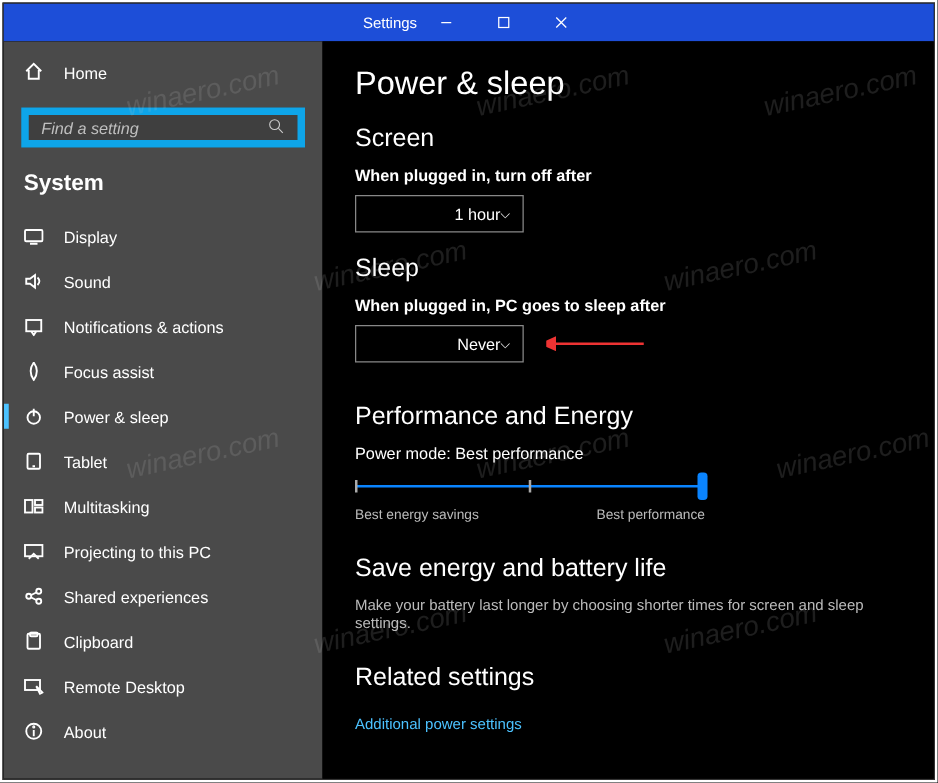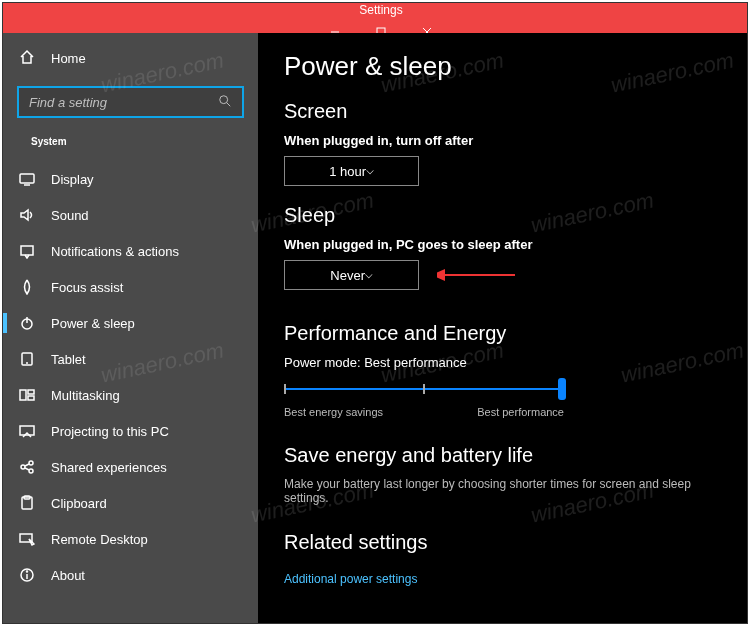--- a/index.html
+++ b/index.html
@@ -1,39 +1,39 @@
 <!DOCTYPE html>
 <html><head>
 <meta charset="utf-8">
 <style>
 * { margin: 0; padding: 0; box-sizing: border-box; font-family: "Segoe UI", sans-serif; }
 body { background: #fff; width: 750px; height: 626px; overflow: hidden; }
 .window { width: 746px; height: 622px; margin: 2px; background: #000; display: flex; flex-direction: column; border: 1px solid #333; }
-.titlebar { height: 30px; display: flex; align-items: center; justify-content: space-between; background: #ef4444; color: #fff; padding: 0 0 0 12px; flex-direction: column; }
+.titlebar { height: 30px; display: flex; align-items: center; justify-content: center; background: #1d4ed8; color: #fff; padding: 0 0 0 12px; }
 .titlebar-title { font-size: 12px; }
 .window-controls { display: flex; }
 .win-btn { width: 46px; height: 30px; display: flex; align-items: center; justify-content: center; color: #fff; font-size: 10px; }
 .content { display: flex; flex: 1; overflow: hidden; }
 .sidebar { width: 255px; background: #4a4a4a; color: #fff; display: flex; flex-direction: column; padding-top: 6px; overflow-y: auto; }
 .home-row { display: flex; align-items: center; padding: 10px 16px; font-size: 13px; cursor: pointer; }
 .home-row .icon { width: 16px; margin-right: 16px; }
-.search-box { margin: 8px 14px 10px 14px; border: 2px solid #0ea5e9; height: 32px; display: flex; align-items: center; padding: 0 10px; background: #3f3f3f; }
+.search-box { margin: 8px 14px 10px 14px; border: 6px solid #0ea5e9; height: 32px; display: flex; align-items: center; padding: 0 10px; background: #3f3f3f; }
 .search-box input { background: transparent; border: none; color: #ccc; font-size: 13px; font-style: italic; flex: 1; outline: none; }
 .search-box input::placeholder { color: #bfbfbf; font-style: italic; }
 .search-icon { color: #ccc; font-size: 12px; }
-.category { font-weight: 600; font-size: 10px; padding: 8px 16px 14px 16px; margin-left: 12px; }
+.category { font-weight: 600; font-size: 18px; padding: 8px 16px 14px 16px; }
 .nav-item { display: flex; align-items: center; padding: 10px 16px; font-size: 13px; cursor: pointer; position: relative; }
 .nav-item .icon { width: 16px; margin-right: 16px; display: inline-flex; align-items: center; justify-content: center; }
 .nav-item.active::before { content: ""; position: absolute; left: 0; top: 8px; bottom: 8px; width: 4px; background: #4cc2ff; }
 .main { flex: 1; background: #000; color: #fff; padding: 18px 26px 20px 26px; overflow-y: auto; }
 h1 { font-size: 26px; font-weight: 400; margin-bottom: 14px; }
 h2 { font-size: 20px; font-weight: 400; margin-top: 18px; margin-bottom: 10px; }
 .field-label { font-size: 13px; margin-bottom: 8px; font-weight: bold; }
 .combo-wrap { display: flex; align-items: center; }
-.combo { width: 135px; height: 30px; border: 1px solid #888; display: flex; align-items: center; justify-content: center; padding: 0 10px; font-size: 13px; background: #000; cursor: pointer; }
+.combo { width: 135px; height: 30px; border: 1px solid #888; display: flex; align-items: center; justify-content: flex-end; padding: 0 10px; font-size: 13px; background: #000; cursor: pointer; }
 .chev { font-size: 10px; }
 .arrow-annot { margin-left: 18px; color: #e33; }
 .arrow-annot svg { display: block; }
 .pmode { font-size: 13px; margin-top: 10px; margin-bottom: 8px; }
 .slider { position: relative; width: 280px; height: 24px; }
 .slider-track { position: absolute; top: 10px; left: 0; right: 0; height: 2px; background: #0a84ff; }
 .slider-tick { position: absolute; top: 6px; width: 2px; height: 10px; background: #aaa; }
 .slider-thumb { position: absolute; top: 0; width: 8px; height: 22px; background: #0a84ff; border-radius: 3px; }
 .slider-labels { display: flex; justify-content: space-between; width: 280px; font-size: 11px; color: #bbb; margin-top: 4px; }
 .desc { font-size: 12px; color: #bbb; margin-top: 4px; }

